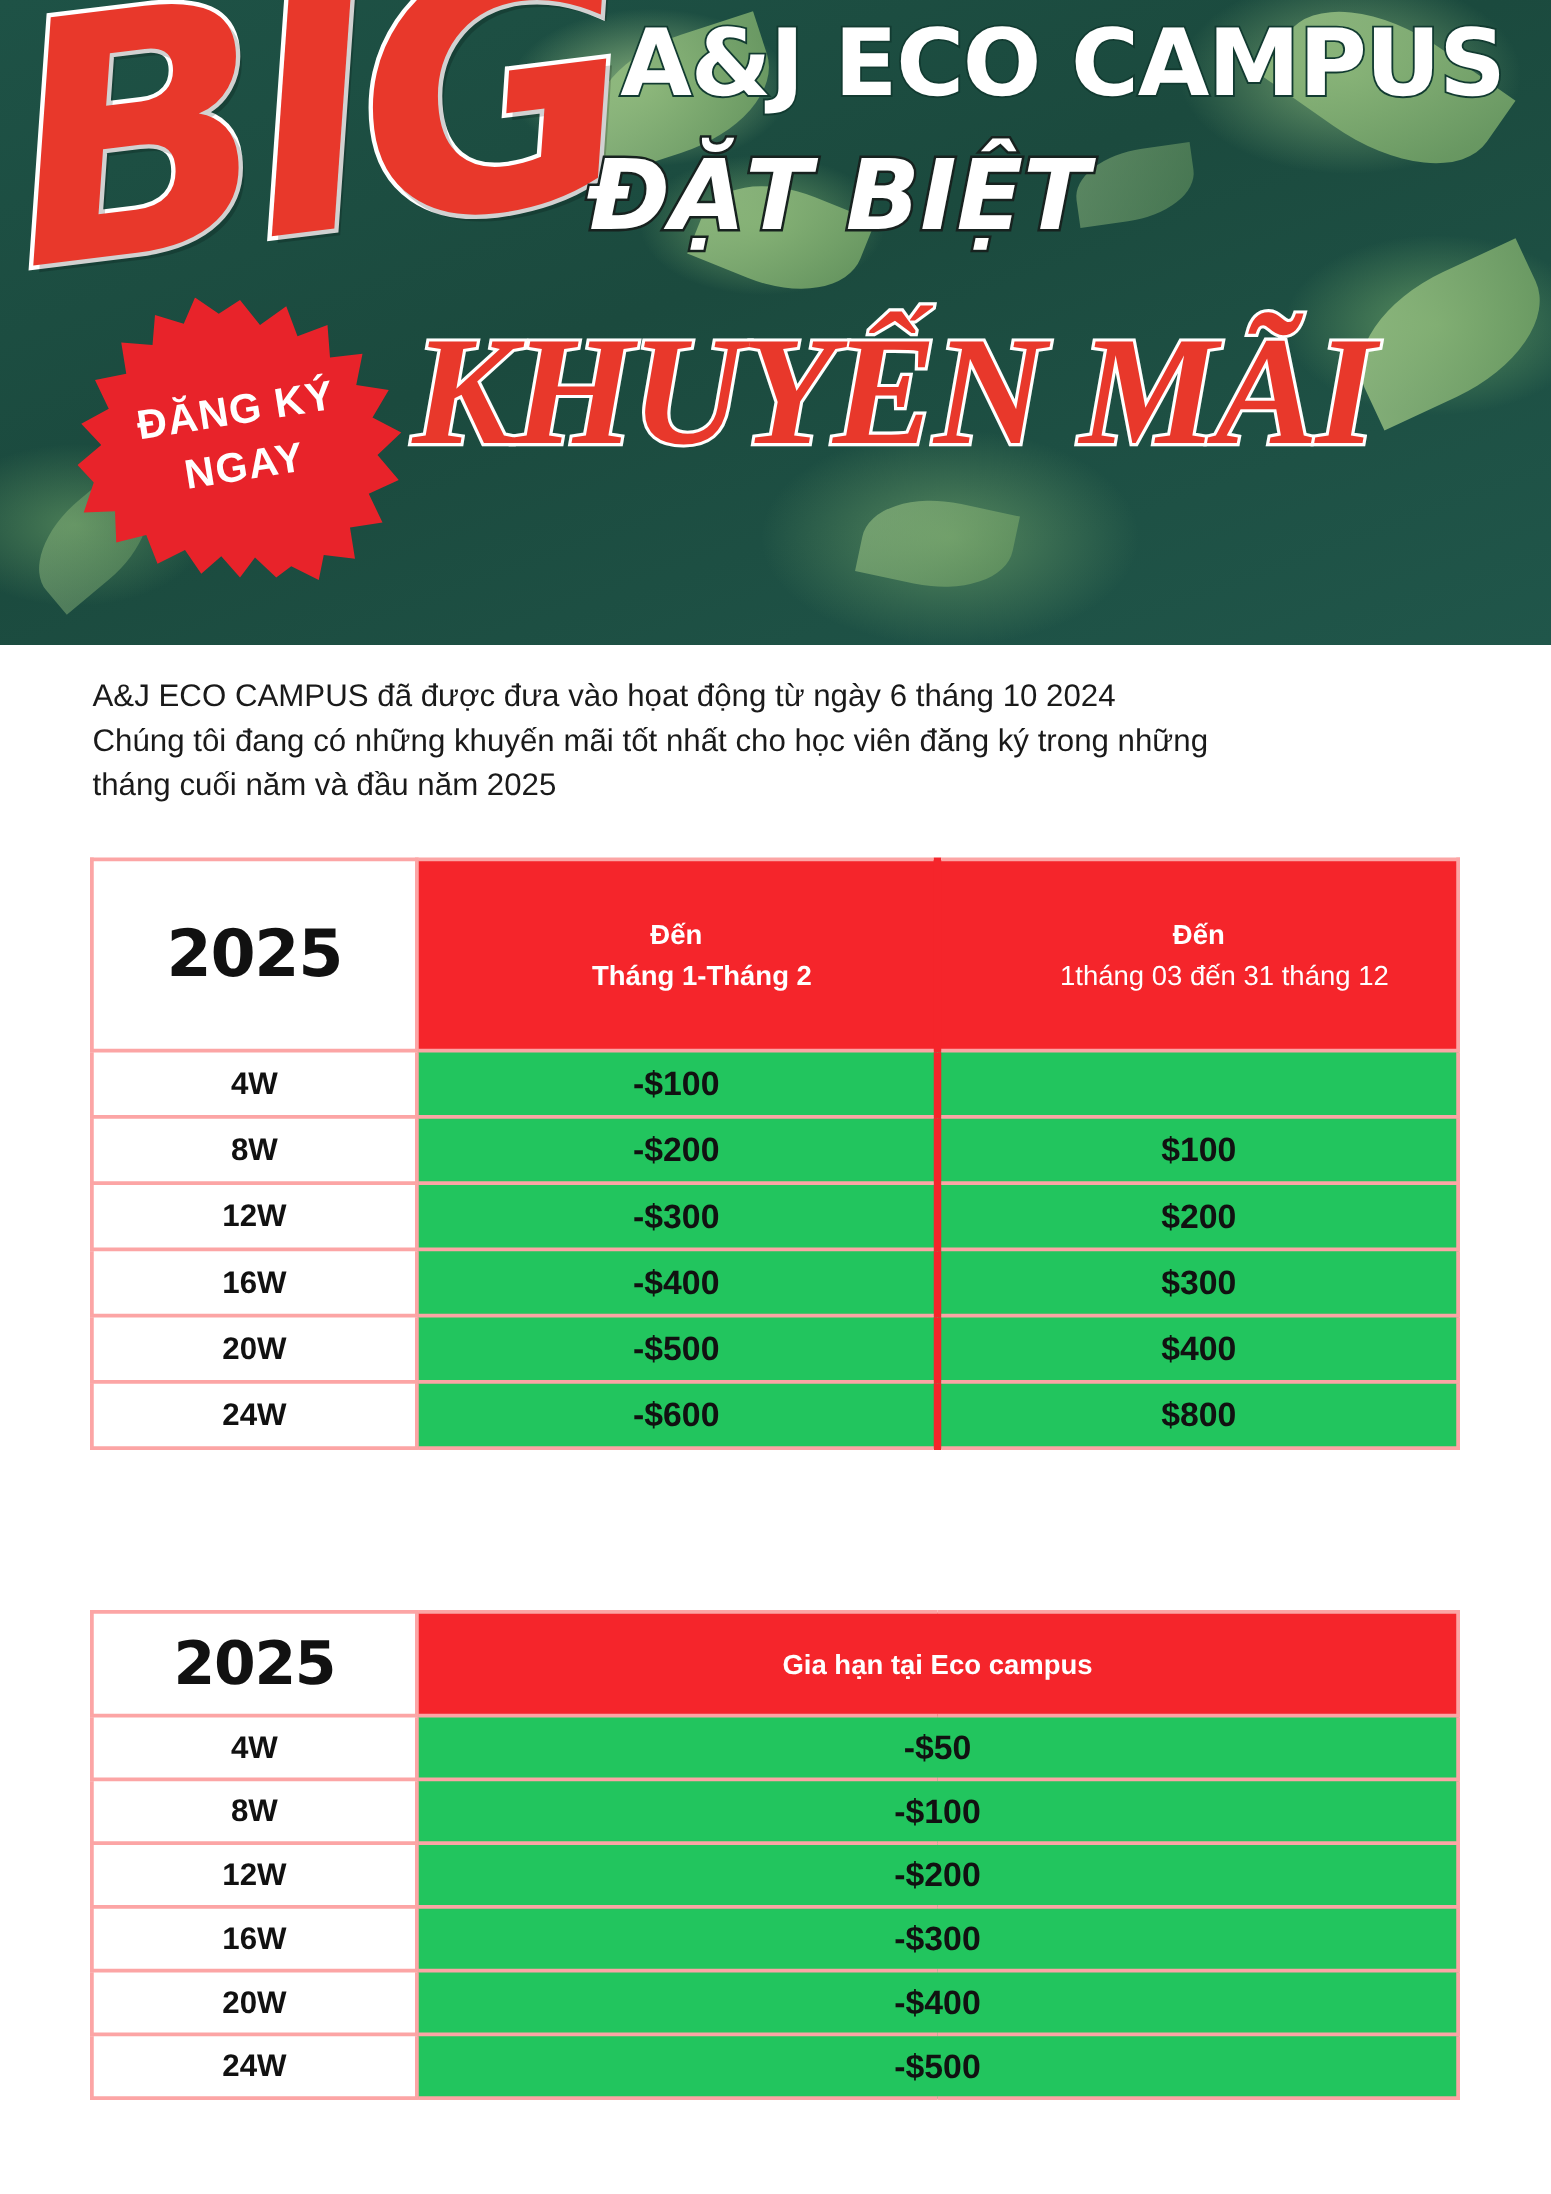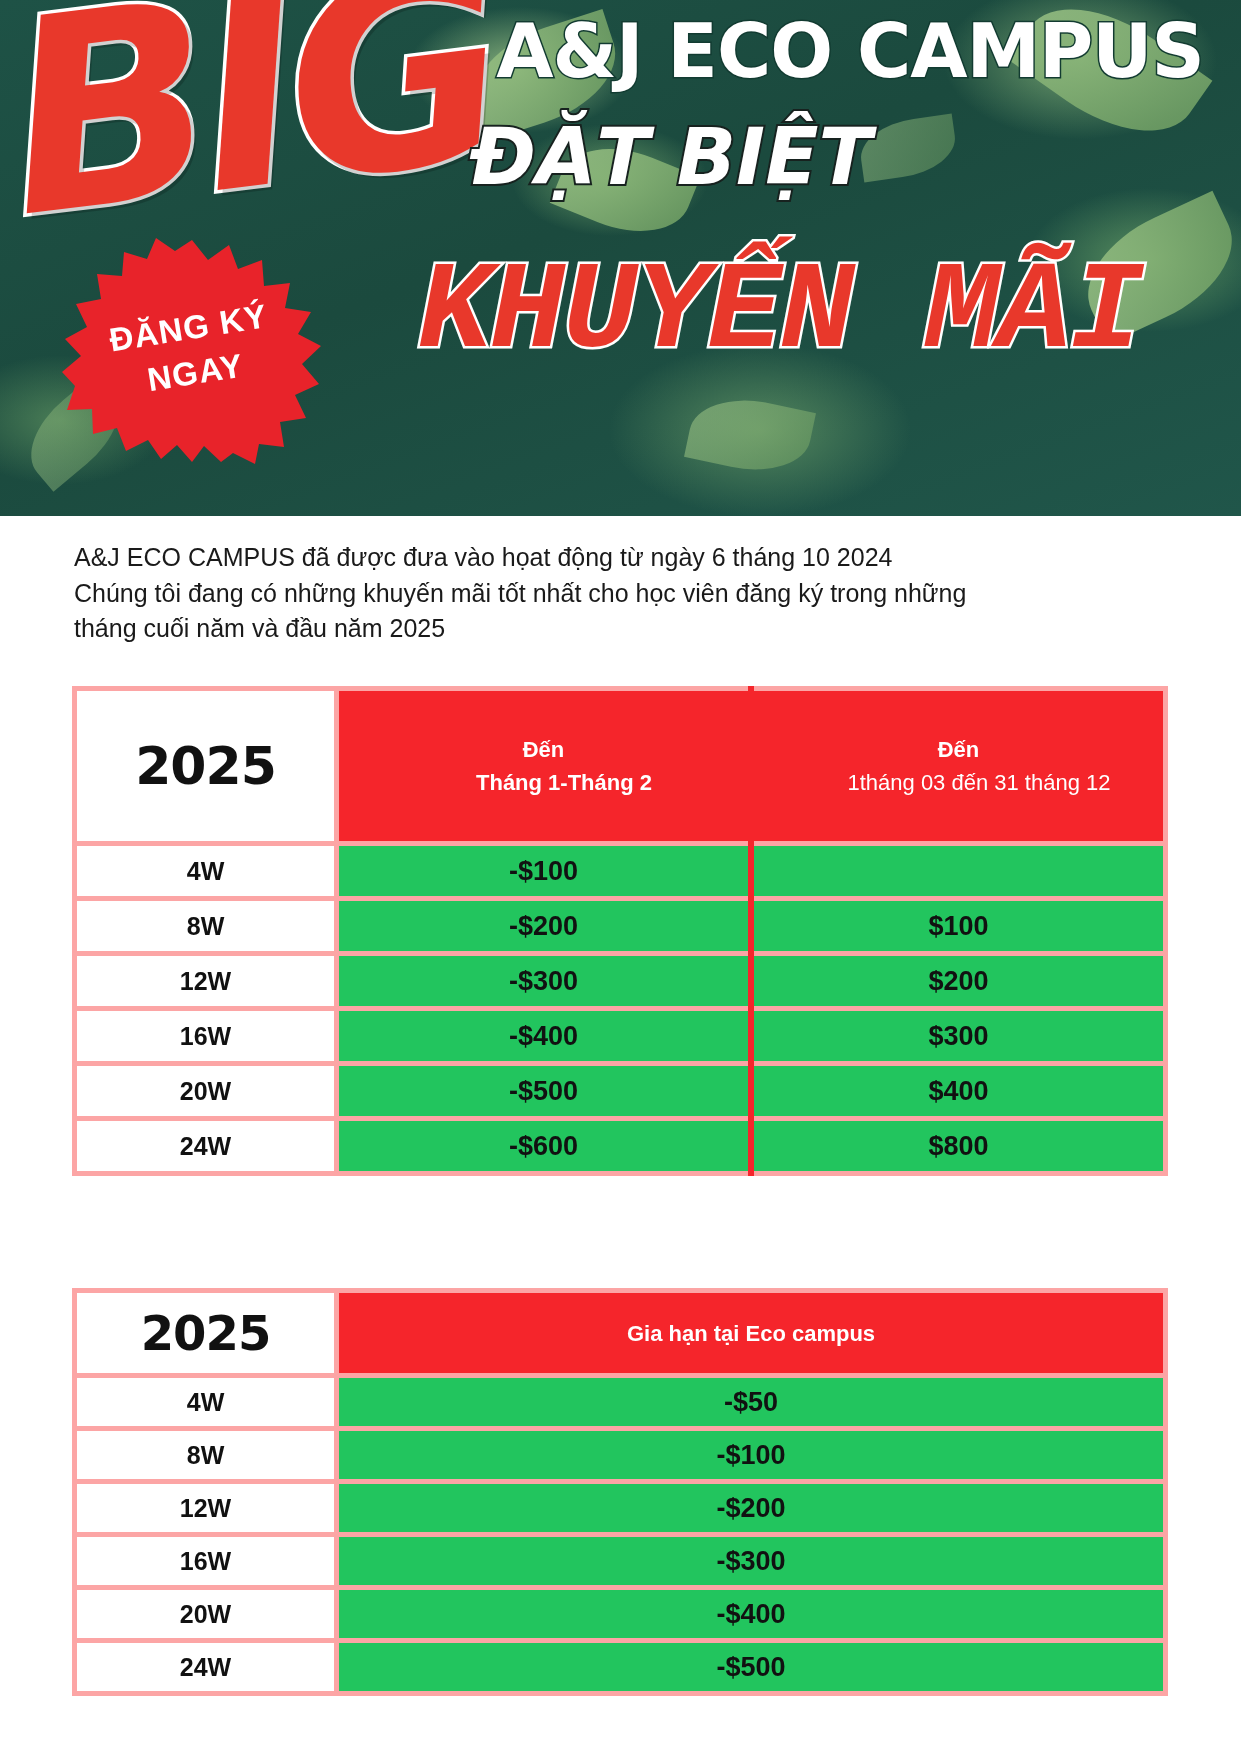--- a/index.html
+++ b/index.html
@@ -95,22 +95,21 @@
     color: #ffffff;
     -webkit-text-stroke: 4px #17221f;
     paint-order: stroke fill;
     line-height: 1;
   }
   .hero-promo {
     position: absolute;
     left: 330px;
     top: 248px;
     width: 900px;
-    text-align: center;
-    font-family: Liberation Mono, monospace;
+    font-family: Liberation Serif, serif;
     font-size: 124px;
     font-weight: bold;
     font-style: italic;
     color: #e8382b;
     -webkit-text-stroke: 5px #ffffff;
     paint-order: stroke fill;
     line-height: 1.05;
     letter-spacing: -2px;
   }
 
@@ -161,21 +160,21 @@
   }
   .table-wrap.t1 { top: 686px; }
   .table-wrap.t2 { top: 1288px; }
 
   table.promo {
     border-collapse: collapse;
     width: 1096px;
     table-layout: fixed;
   }
   table.promo td, table.promo th {
-    border: 5px solid #fca5a5;
+    border: 3px solid #fca5a5;
     text-align: center;
     vertical-align: middle;
     font-weight: bold;
   }
   .col-label { width: 255px; }
 
   .yr-cell {
     font-family: "DejaVu Sans", sans-serif;
     font-size: 52px;
     font-weight: bold;

